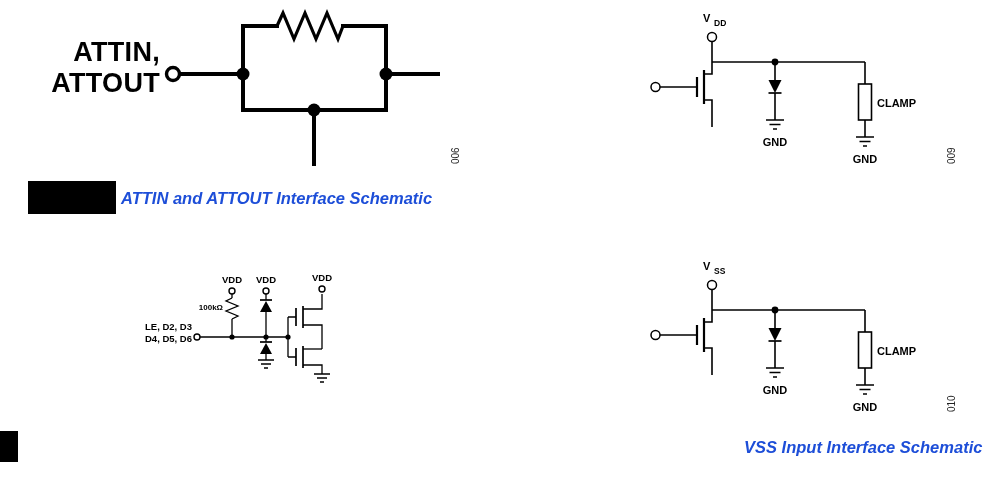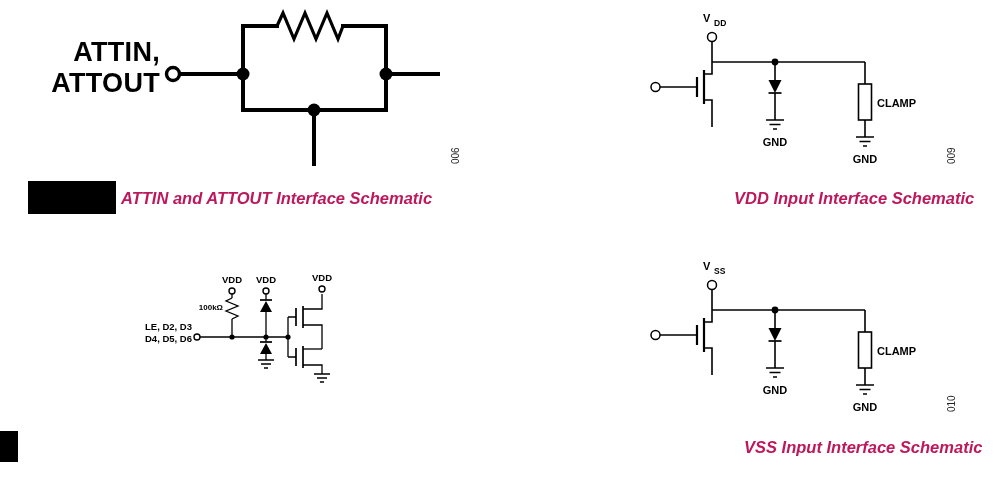--- a/index.html
+++ b/index.html
@@ -21,21 +21,21 @@
   .w13 { stroke:#000; stroke-width:1.3; fill:none; }
   .w2  { stroke:#000; stroke-width:2.2; fill:none; }
   .w18 { stroke:#000; stroke-width:1.7; fill:none; }
   .dot  { fill:#000; stroke:none; }
   .term  { fill:#fff; stroke:#000; stroke-width:1.5; }
   .termS { fill:#fff; stroke:#000; stroke-width:1.4; }
   .term4 { fill:#fff; stroke:#000; stroke-width:3.4; }
   .box  { fill:#fff; stroke:#000; stroke-width:1.6; }
   .caption {
     position:absolute; font-weight:bold; font-style:italic; font-size:16.5px;
-    color:#be185d; white-space:nowrap;
+    color:#1d4ed8; white-space:nowrap;
   }
   .redact { position:absolute; background:#000; }
 </style>
 </head>
 <body>
 
 <div class="canvas">
 
   <svg class="schem" style="left:0;top:0" width="470" height="172" viewBox="0 0 470 172">
     <text x="160" y="61" text-anchor="end" class="biglabel">ATTIN,</text>
@@ -75,21 +75,20 @@
     <text x="145" y="146" text-anchor="middle" class="lbl">GND</text>
     <path d="M235,62 V84" class="w16"></path>
     <rect x="228.5" y="84" width="13" height="36" class="box"></rect>
     <text x="247" y="107" class="lbl">CLAMP</text>
     <path d="M235,120 V137" class="w16"></path>
     <path d="M226,137 H244 M229.5,141.5 H240.5 M233,146 H237" class="w18"></path>
     <text x="235" y="163" text-anchor="middle" class="lbl">GND</text>
     <text transform="translate(325,164) rotate(-90)" class="code">009</text>
   </svg>
 
-  <div class="caption" style="left:734px;top:189px">VDD Input Interface Schematic</div>
 
   <svg class="schem" style="left:130px;top:256px" width="360" height="164" viewBox="0 0 360 164">
     <text x="102" y="27" text-anchor="middle" class="lbl-sm">VDD</text>
     <text x="136" y="27" text-anchor="middle" class="lbl-sm">VDD</text>
     <text x="192" y="25" text-anchor="middle" class="lbl-sm">VDD</text>
     <circle cx="102" cy="35" r="3" class="termS"></circle>
     <circle cx="136" cy="35" r="3" class="termS"></circle>
     <circle cx="192" cy="33" r="3" class="termS"></circle>
     <path d="M102,38 V42" class="w13"></path>
     <path d="M102,42 L96,45 L108,50 L96,55 L108,60 L102,63" class="w13"></path>

